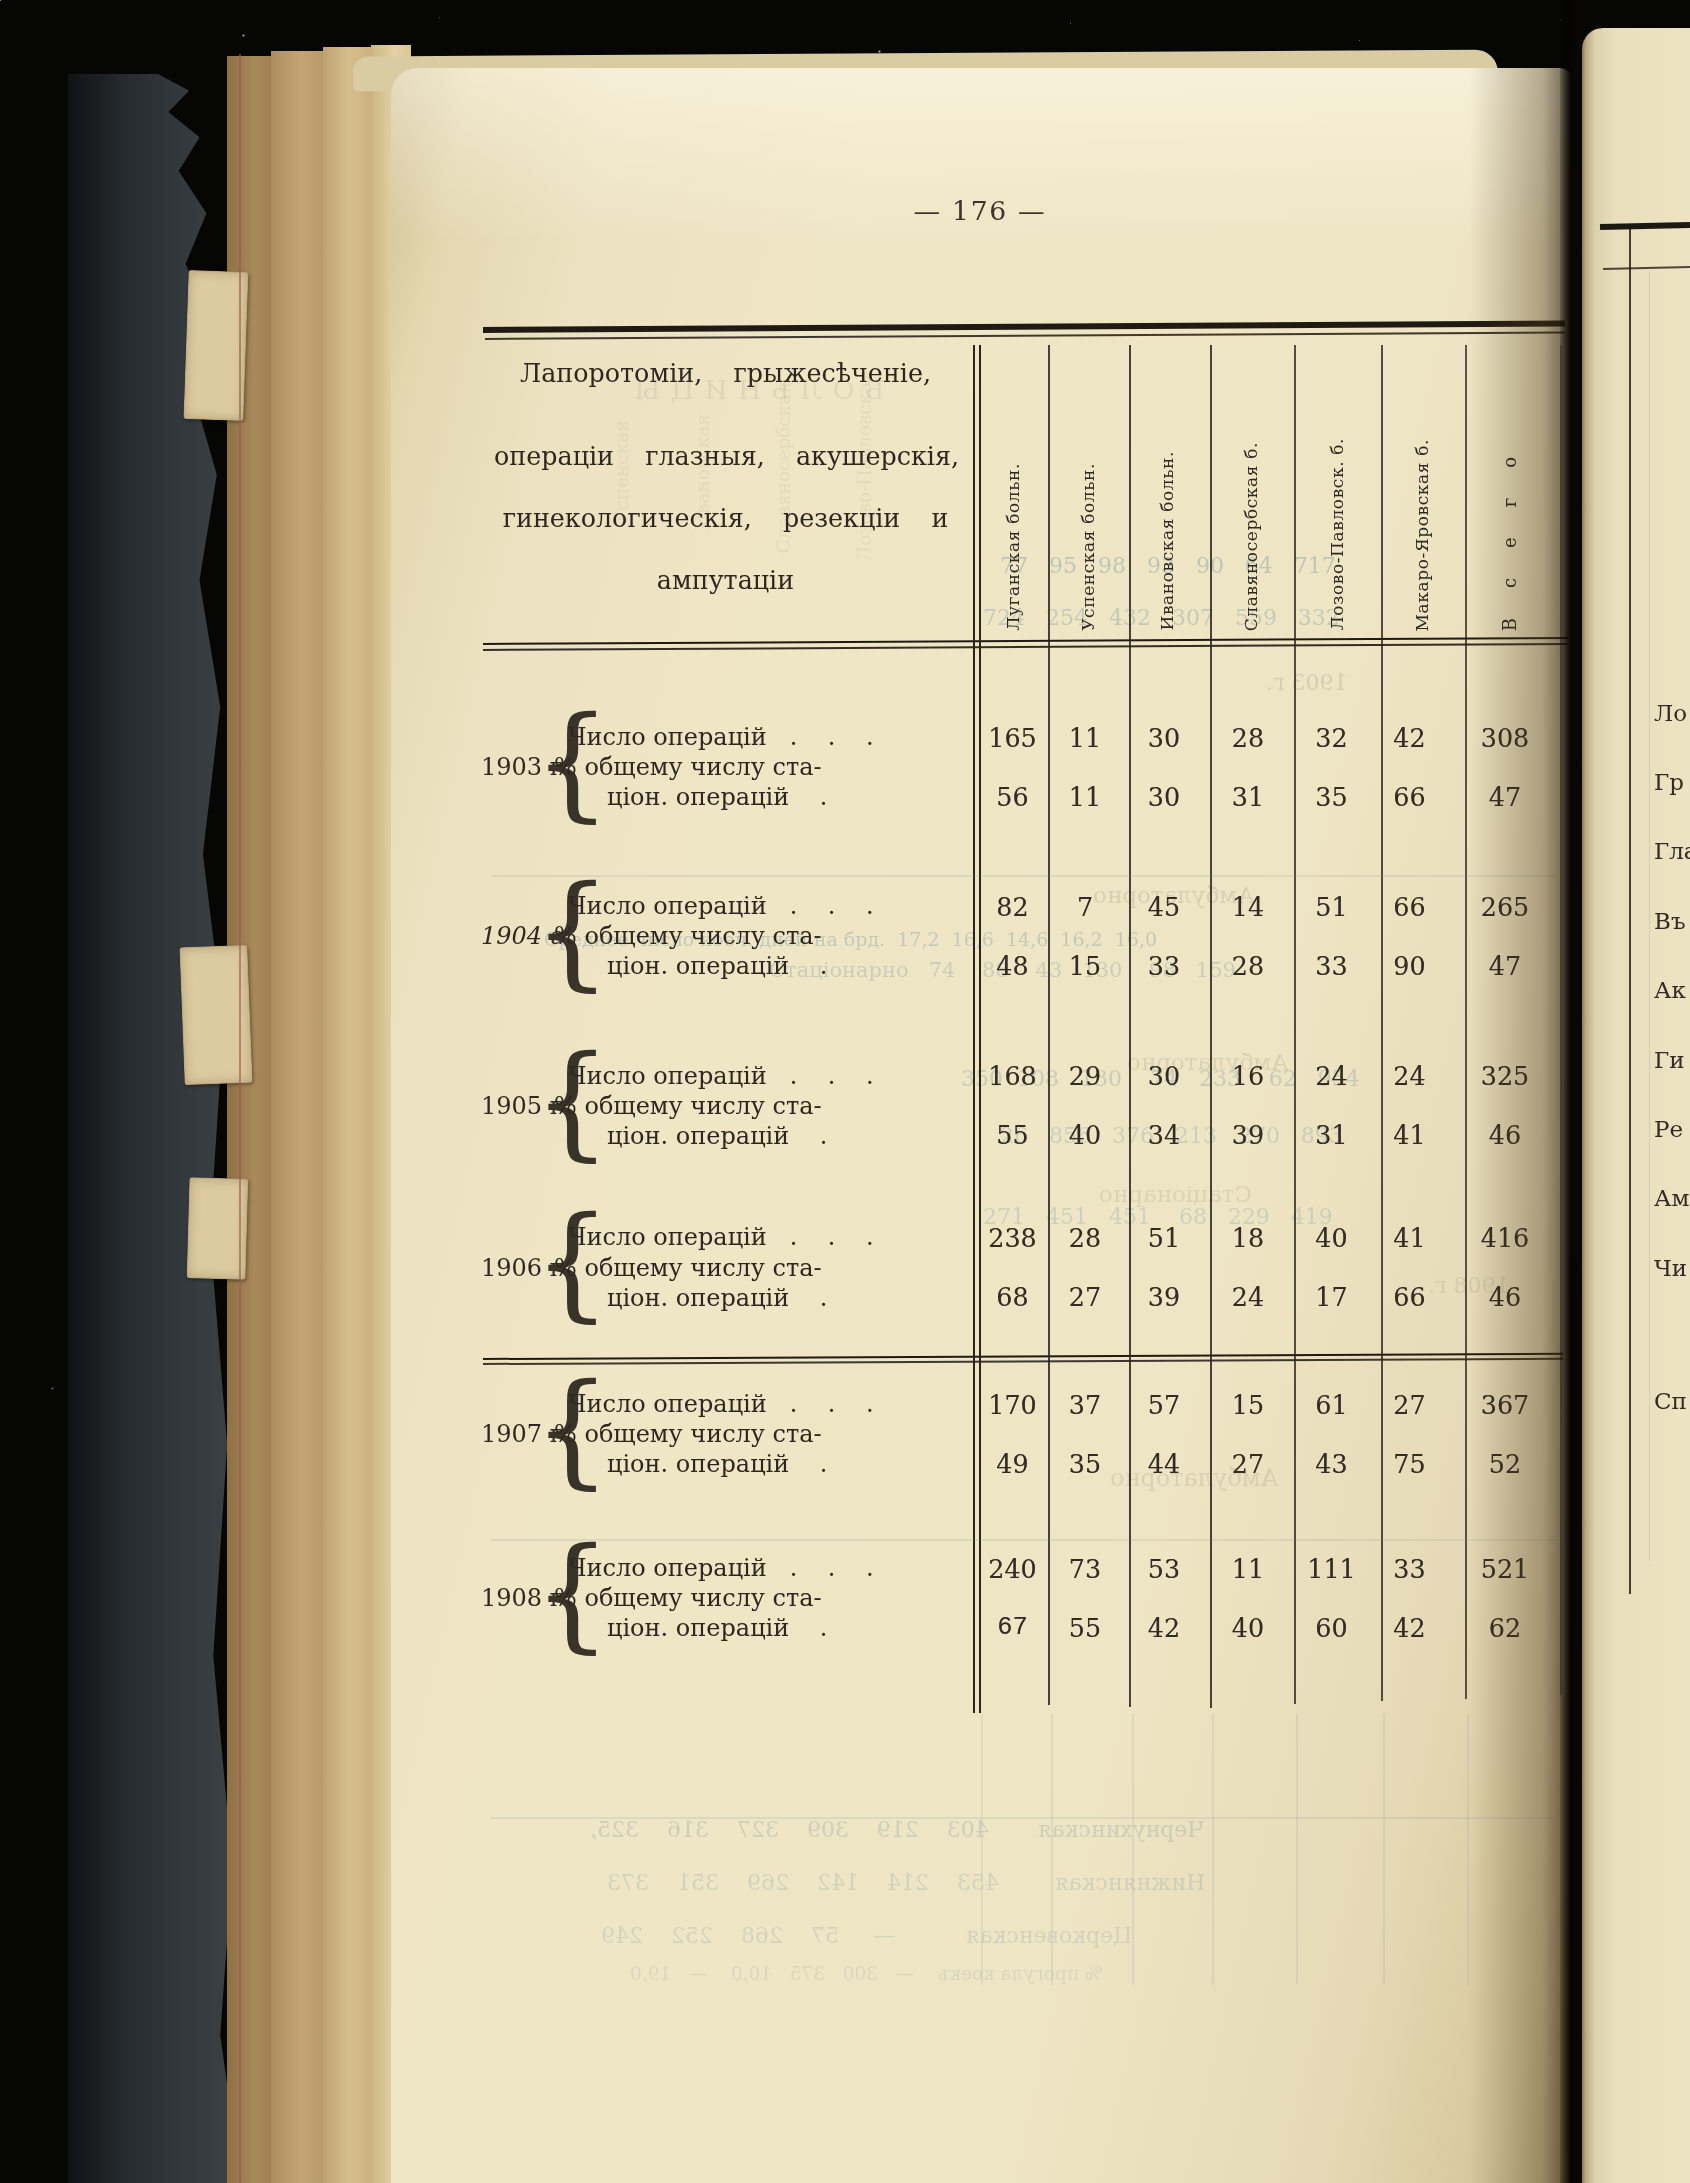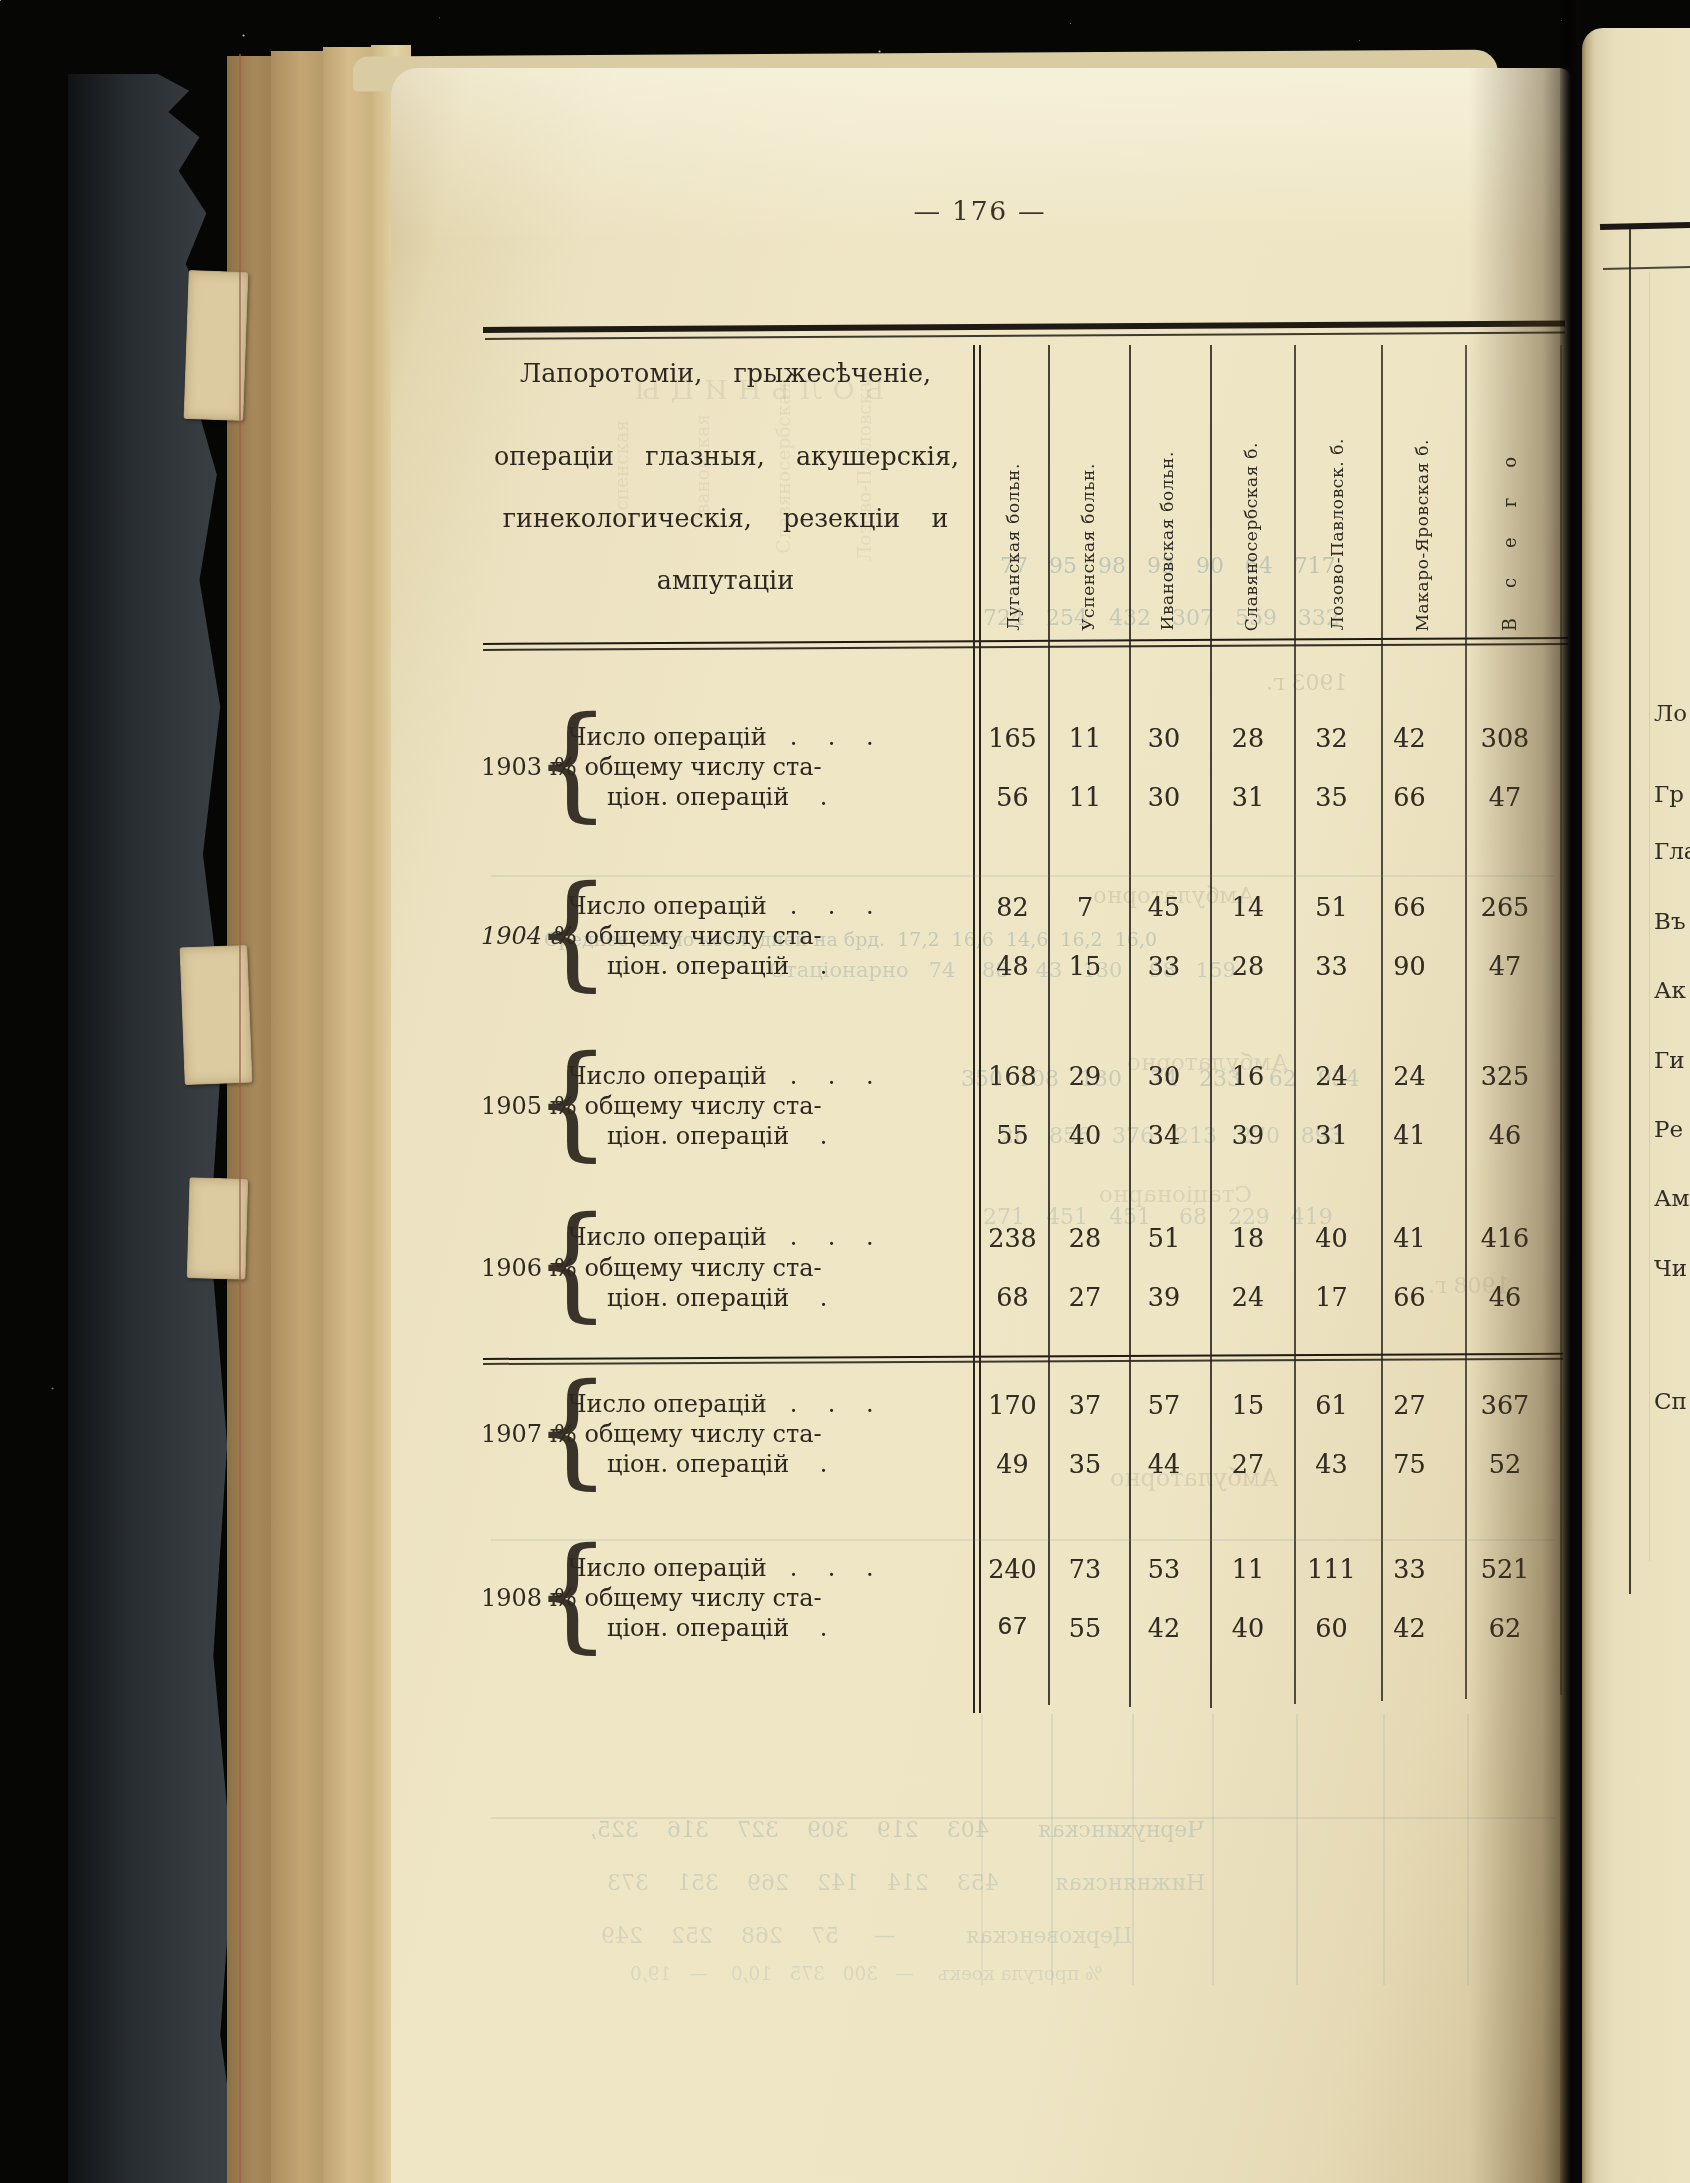--- a/index.html
+++ b/index.html
@@ -307,21 +307,21 @@
   <div class="gutter-shadow"></div>
   <div class="gutter-gap"></div>
 
   <div class="right-page"></div>
   <div class="r-rule-thick"></div>
   <div class="r-rule-thin"></div>
   <div class="r-vline"></div>
   <div class="r-bvl"></div>
   <div id="fragments">
       <div class="frag" style="top: 700px;">Ло</div>
-      <div class="frag" style="top: 769px; margin-top: 12px;">Гр</div>
+      <div class="frag" style="top: 769px;">Гр</div>
       <div class="frag" style="top: 838px;">Гла</div>
       <div class="frag" style="top: 908px;">Въ</div>
       <div class="frag" style="top: 977px;">Ак</div>
       <div class="frag" style="top: 1047px;">Ги</div>
       <div class="frag" style="top: 1116px;">Ре</div>
       <div class="frag" style="top: 1185px;">Ам</div>
       <div class="frag" style="top: 1255px;">Чи</div>
       <div class="frag" style="top: 1388px;">Сп</div>
     </div>
 </div>

